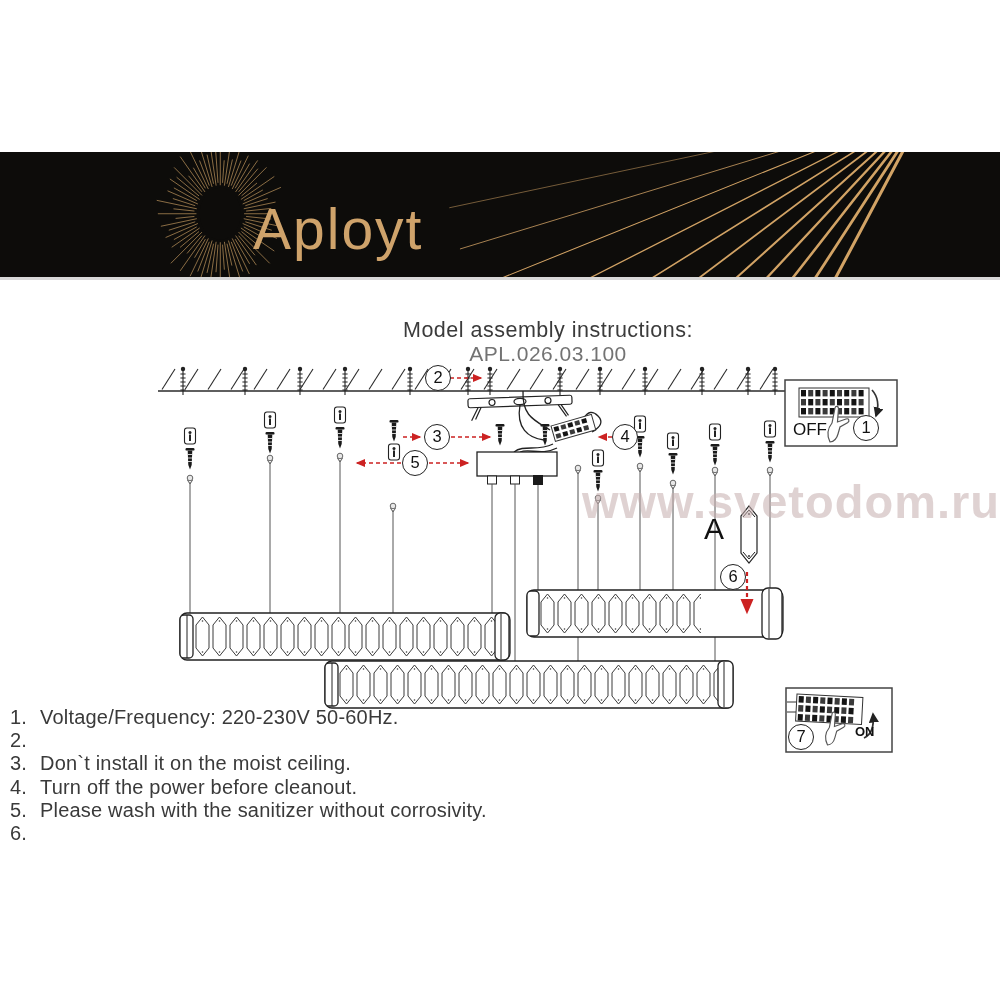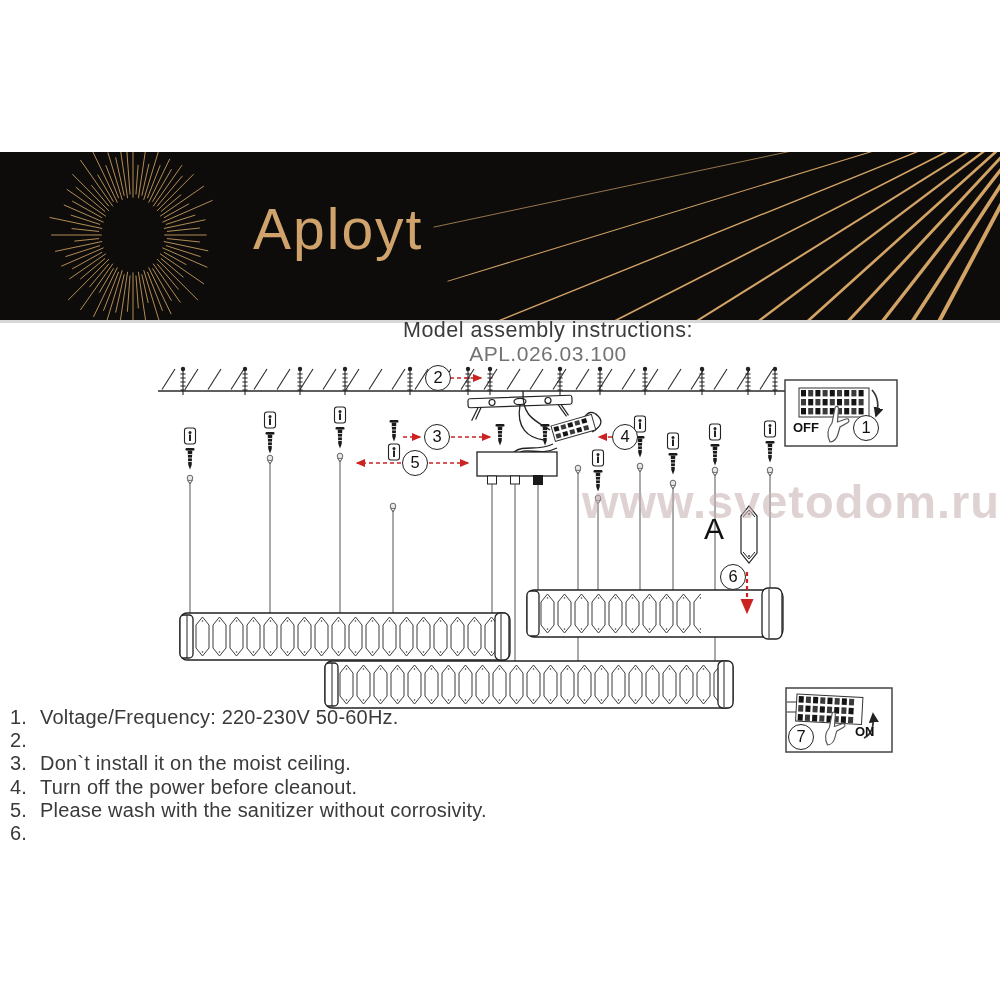--- a/index.html
+++ b/index.html
@@ -1,20 +1,20 @@
 <!DOCTYPE html>
 <html><head>
 <meta charset="utf-8">
 <style>
   html,body{margin:0;padding:0;background:#fff;}
   .page{position:relative;width:1000px;height:1000px;background:#fff;overflow:hidden;
         font-family:"Liberation Sans",sans-serif;color:#3a3a3a;}
 
   
-  .banner{position:absolute;left:0;top:152px;width:1000px;height:168px;background:#0d0c0a;
+  .banner{position:absolute;left:0;top:152px;width:1000px;height:125px;background:#0d0c0a;
           box-shadow:0 3px 0 #d8d8d8;overflow:hidden;}
   .banner svg{position:absolute;inset:0;width:100%;height:100%;}
   .brand{position:absolute;left:253px;top:44px;font-size:57px;letter-spacing:2px;
          color:#cfa36b;font-weight:400;}
 
   
   .title-block{position:absolute;left:0;top:319px;width:1000px;text-align:center;line-height:23px;padding-left:48px;}
   .title-l1{font-size:21.5px;letter-spacing:.5px;color:#3b3b3b;}
   .title-l2{font-size:21px;letter-spacing:.5px;color:#737373;}
 
@@ -26,21 +26,21 @@
              pointer-events:none;}
 
   .callout{position:absolute;width:26px;height:26px;box-sizing:border-box;border:1.8px solid #222;
            border-radius:50%;background:#fff;text-align:center;line-height:22px;font-size:16.5px;
            color:#111;}
   #c1{left:853px;top:415px;} #c2{left:425px;top:365px;} #c3{left:424px;top:424px;}
   #c4{left:612px;top:424px;} #c5{left:402px;top:450px;} #c6{left:720px;top:564px;}
   #c7{left:788px;top:724px;}
 
   .lab{position:absolute;color:#111;}
-  #off-label{left:793px;top:420px;font-size:13px;font-weight:bold;}
+  #off-label{left:793px;top:420px;font-size:17px;font-weight:normal;}
   #on-label{left:855px;top:724px;font-size:13px;font-weight:bold;}
   #part-a-label{left:704px;top:512px;font-size:30px;}
 
   
   .instructions{position:absolute;left:0;top:706px;width:1000px;margin:0;padding:0;list-style:none;}
   .instructions li{display:flex;line-height:23.2px;font-size:20px;letter-spacing:.2px;color:#3a3a3a;}
   .instructions .num{width:38px;padding-left:10px;box-sizing:border-box;}
   .instructions .txt{margin-left:2px;}
 </style>
 </head>

